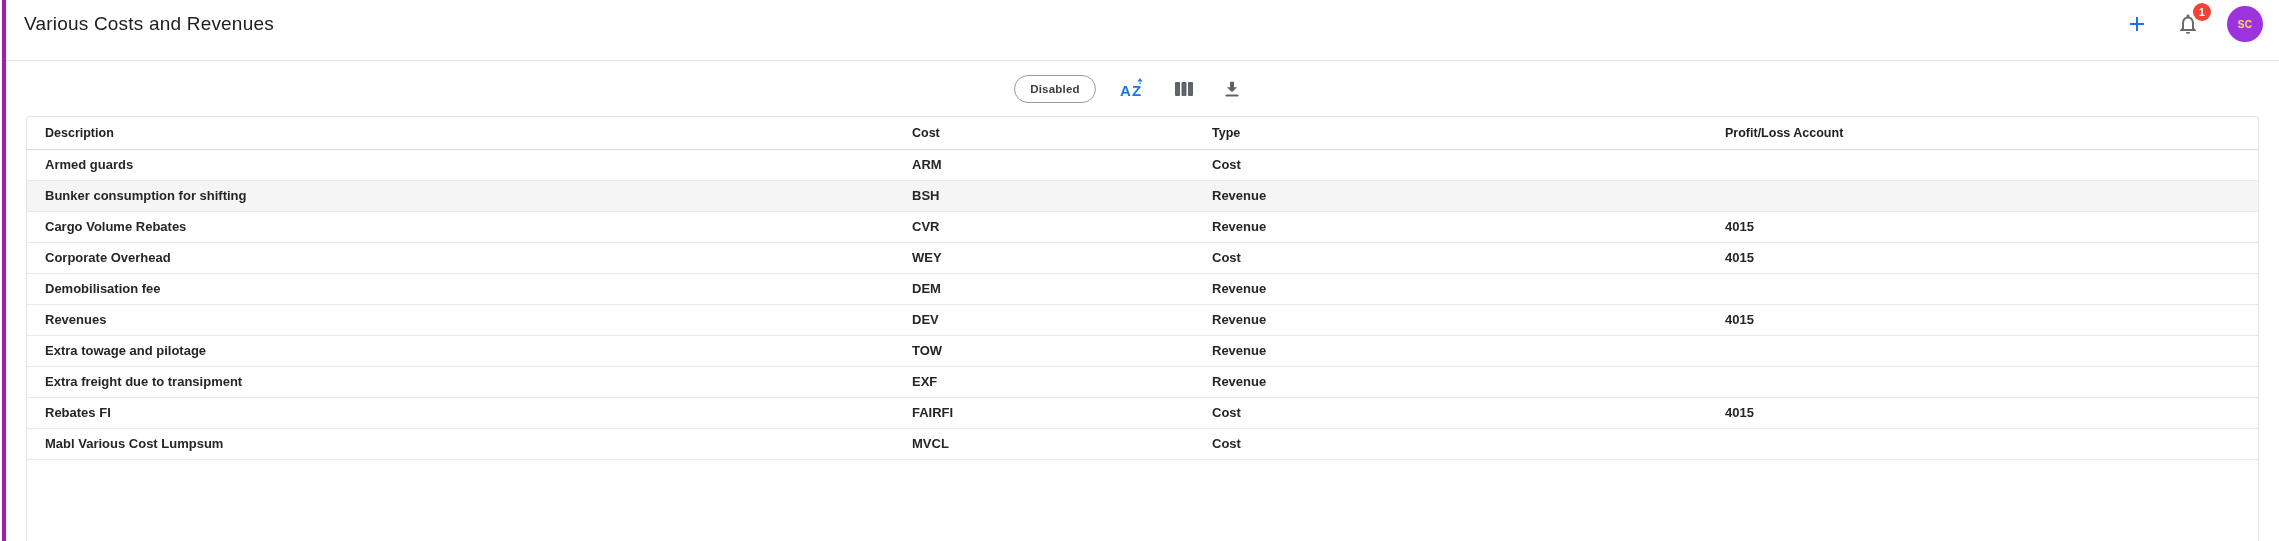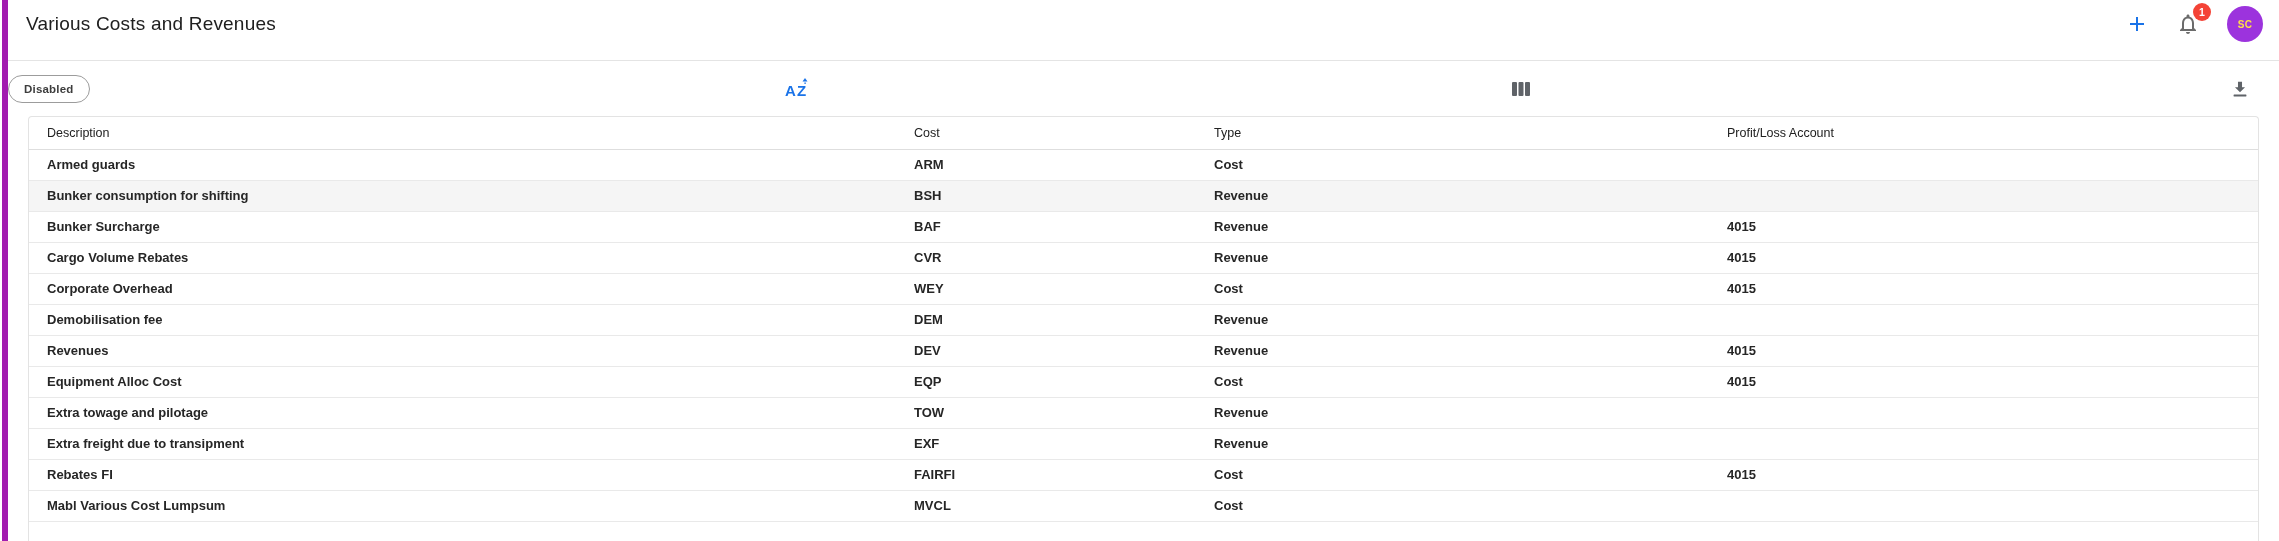--- a/index.html
+++ b/index.html
@@ -3,21 +3,21 @@
 <meta charset="utf-8">
 <style>
   * { box-sizing: border-box; }
   html,body { margin:0; padding:0; }
   body {
     width:2279px; height:541px; overflow:hidden;
     background:#ffffff;
     font-family:"Liberation Sans", sans-serif;
     -webkit-font-smoothing:antialiased;
   }
-  .page { height:100%; margin-left:2px; border-left:6px solid #a21caf; display:flex; flex-direction:column; background:#fff; }
+  .page { height:100%; margin-left:2px; border-left:4px solid #a21caf; display:flex; flex-direction:column; background:#fff; }
 
   
   .app-header {
     height:61px; flex:0 0 61px;
     border-bottom:1px solid #e4e4e4;
     display:flex; align-items:center; justify-content:space-between;
     padding:0 16px 12px 18px;
   }
   .page-title { margin:0; font-size:19px; font-weight:400; color:#202020; letter-spacing:.2px; }
   .header-actions { display:flex; align-items:center; gap:26px; }
@@ -35,41 +35,41 @@
   }
   .avatar {
     width:36px; height:36px; border-radius:50%;
     background:var(--avatar-purple); color:#fde047;
     font-size:10px; font-weight:700; letter-spacing:.4px;
     display:flex; align-items:center; justify-content:center;
     border:none; cursor:pointer; padding:0;
   }
 
   
-  .toolbar { height:55px; flex:0 0 55px; display:flex; align-items:center; justify-content:space-between; gap:24px; padding-right:27px; }
+  .toolbar { height:55px; flex:0 0 55px; display:flex; align-items:center; justify-content:center; gap:24px; padding-right:27px; }
   .chip {
     height:28px; padding:0 15px; border-radius:14px;
     border:1px solid #9c9c9c; background:#fff;
     font-size:11.5px; font-weight:700; color:#3d3d3d; letter-spacing:.2px;
     cursor:pointer; font-family:inherit;
   }
   .tool-icon svg { fill:#5f6368; }
   .sort-btn { color:var(--accent-blue); width:28px; }
   .sort-btn svg { fill:currentColor; }
 
   
   .card {
     margin:0 20px; flex:1 1 auto; overflow:hidden;
     background:#fff; border:1px solid #e3e3e3; border-bottom:none;
     border-radius:4px 4px 0 0;
   }
   table { width:100%; border-collapse:collapse; table-layout:fixed; }
   th {
     height:32px; padding:0 0 0 18px; text-align:left;
-    font-size:12.5px; font-weight:400; color:#212121;
+    font-size:12.5px; font-weight:700; color:#212121;
     border-bottom:1px solid #dedede; white-space:nowrap;
     cursor:pointer;
   }
   td {
     height:31px; padding:0 0 0 18px;
     font-size:13px; font-weight:700; color:#262626;
     border-bottom:1px solid #e9e9e9; white-space:nowrap; overflow:hidden;
   }
   tbody tr { cursor:pointer; background:#fff; }
   tbody tr.highlight { background:var(--row-highlight); }
@@ -155,26 +155,20 @@
     <td>Cost</td>
     <td></td>
   </tr>
           <tr class="highlight">
     <td>Bunker consumption for shifting</td>
     <td>BSH</td>
     <td>Revenue</td>
     <td></td>
   </tr>
           <tr>
-    <td>Bunker Surcharge</td>
-    <td>BAF</td>
-    <td>Revenue</td>
-    <td>4015</td>
-  </tr>
-          <tr>
     <td>Cargo Volume Rebates</td>
     <td>CVR</td>
     <td>Revenue</td>
     <td>4015</td>
   </tr>
           <tr>
     <td>Corporate Overhead</td>
     <td>WEY</td>
     <td>Cost</td>
     <td>4015</td>
@@ -182,26 +176,20 @@
           <tr>
     <td>Demobilisation fee</td>
     <td>DEM</td>
     <td>Revenue</td>
     <td></td>
   </tr>
           <tr>
     <td>Revenues</td>
     <td>DEV</td>
     <td>Revenue</td>
-    <td>4015</td>
-  </tr>
-          <tr>
-    <td>Equipment Alloc Cost</td>
-    <td>EQP</td>
-    <td>Cost</td>
     <td>4015</td>
   </tr>
           <tr>
     <td>Extra towage and pilotage</td>
     <td>TOW</td>
     <td>Revenue</td>
     <td></td>
   </tr>
           <tr>
     <td>Extra freight due to transipment</td>

